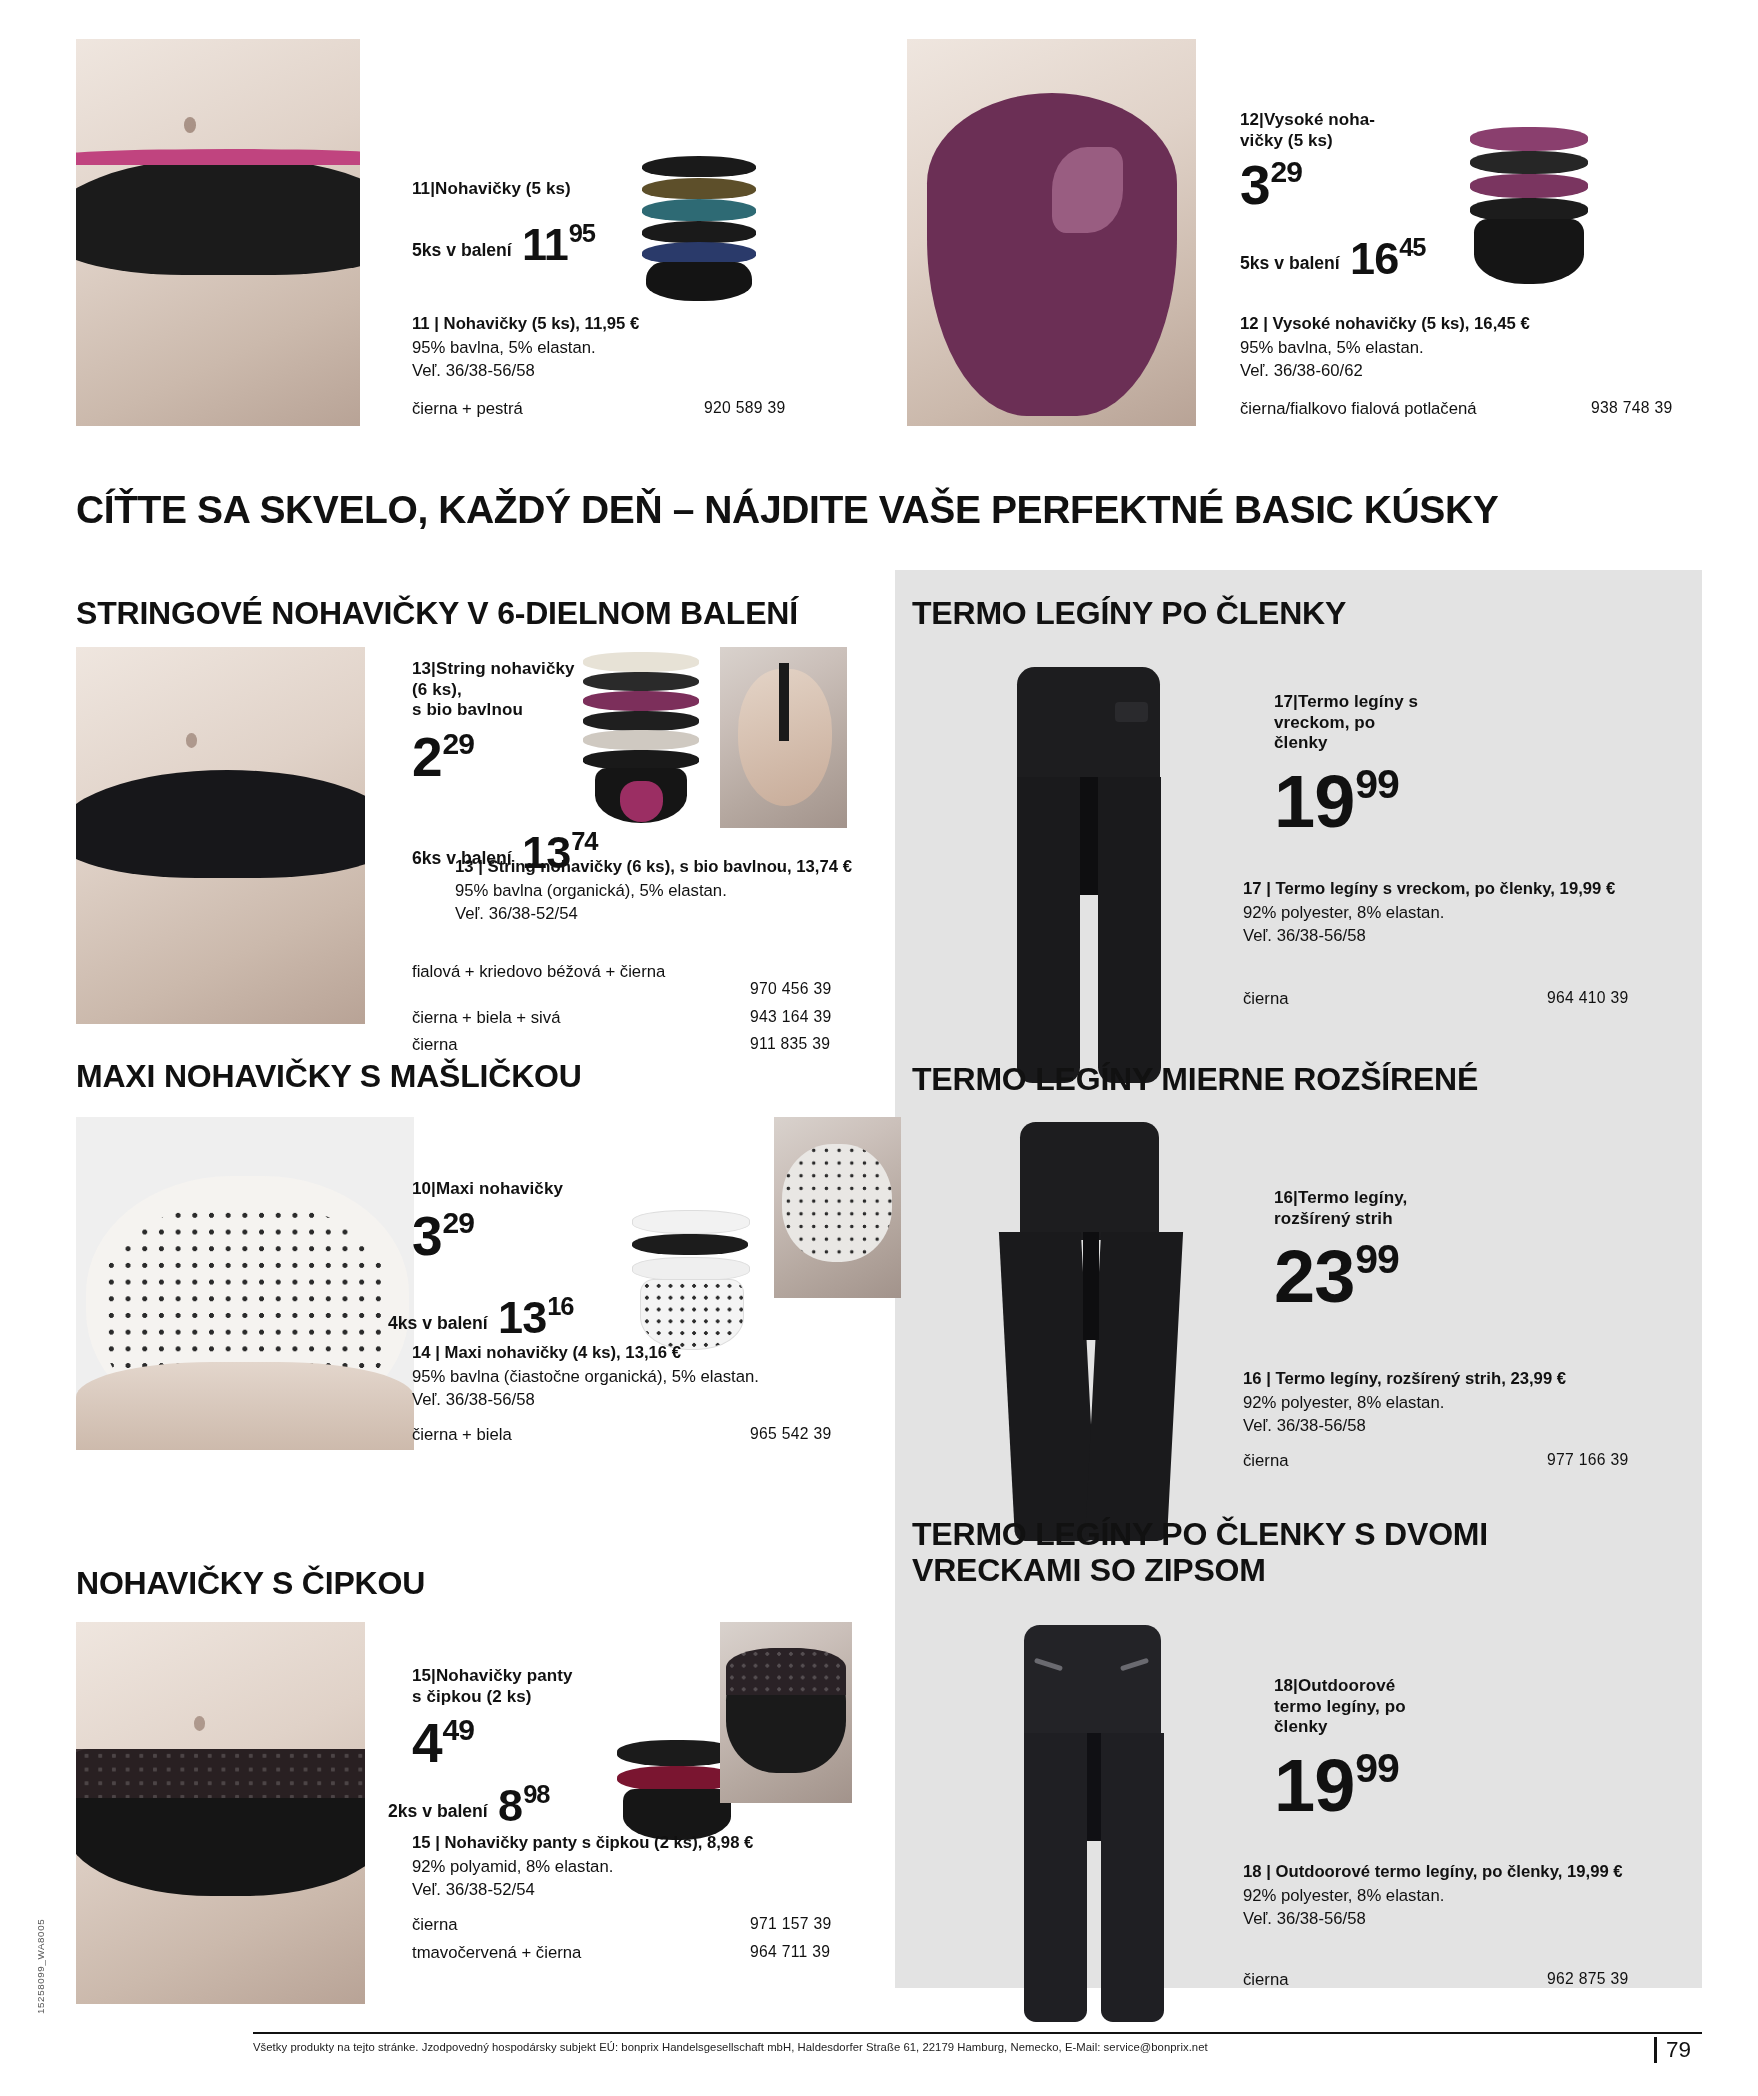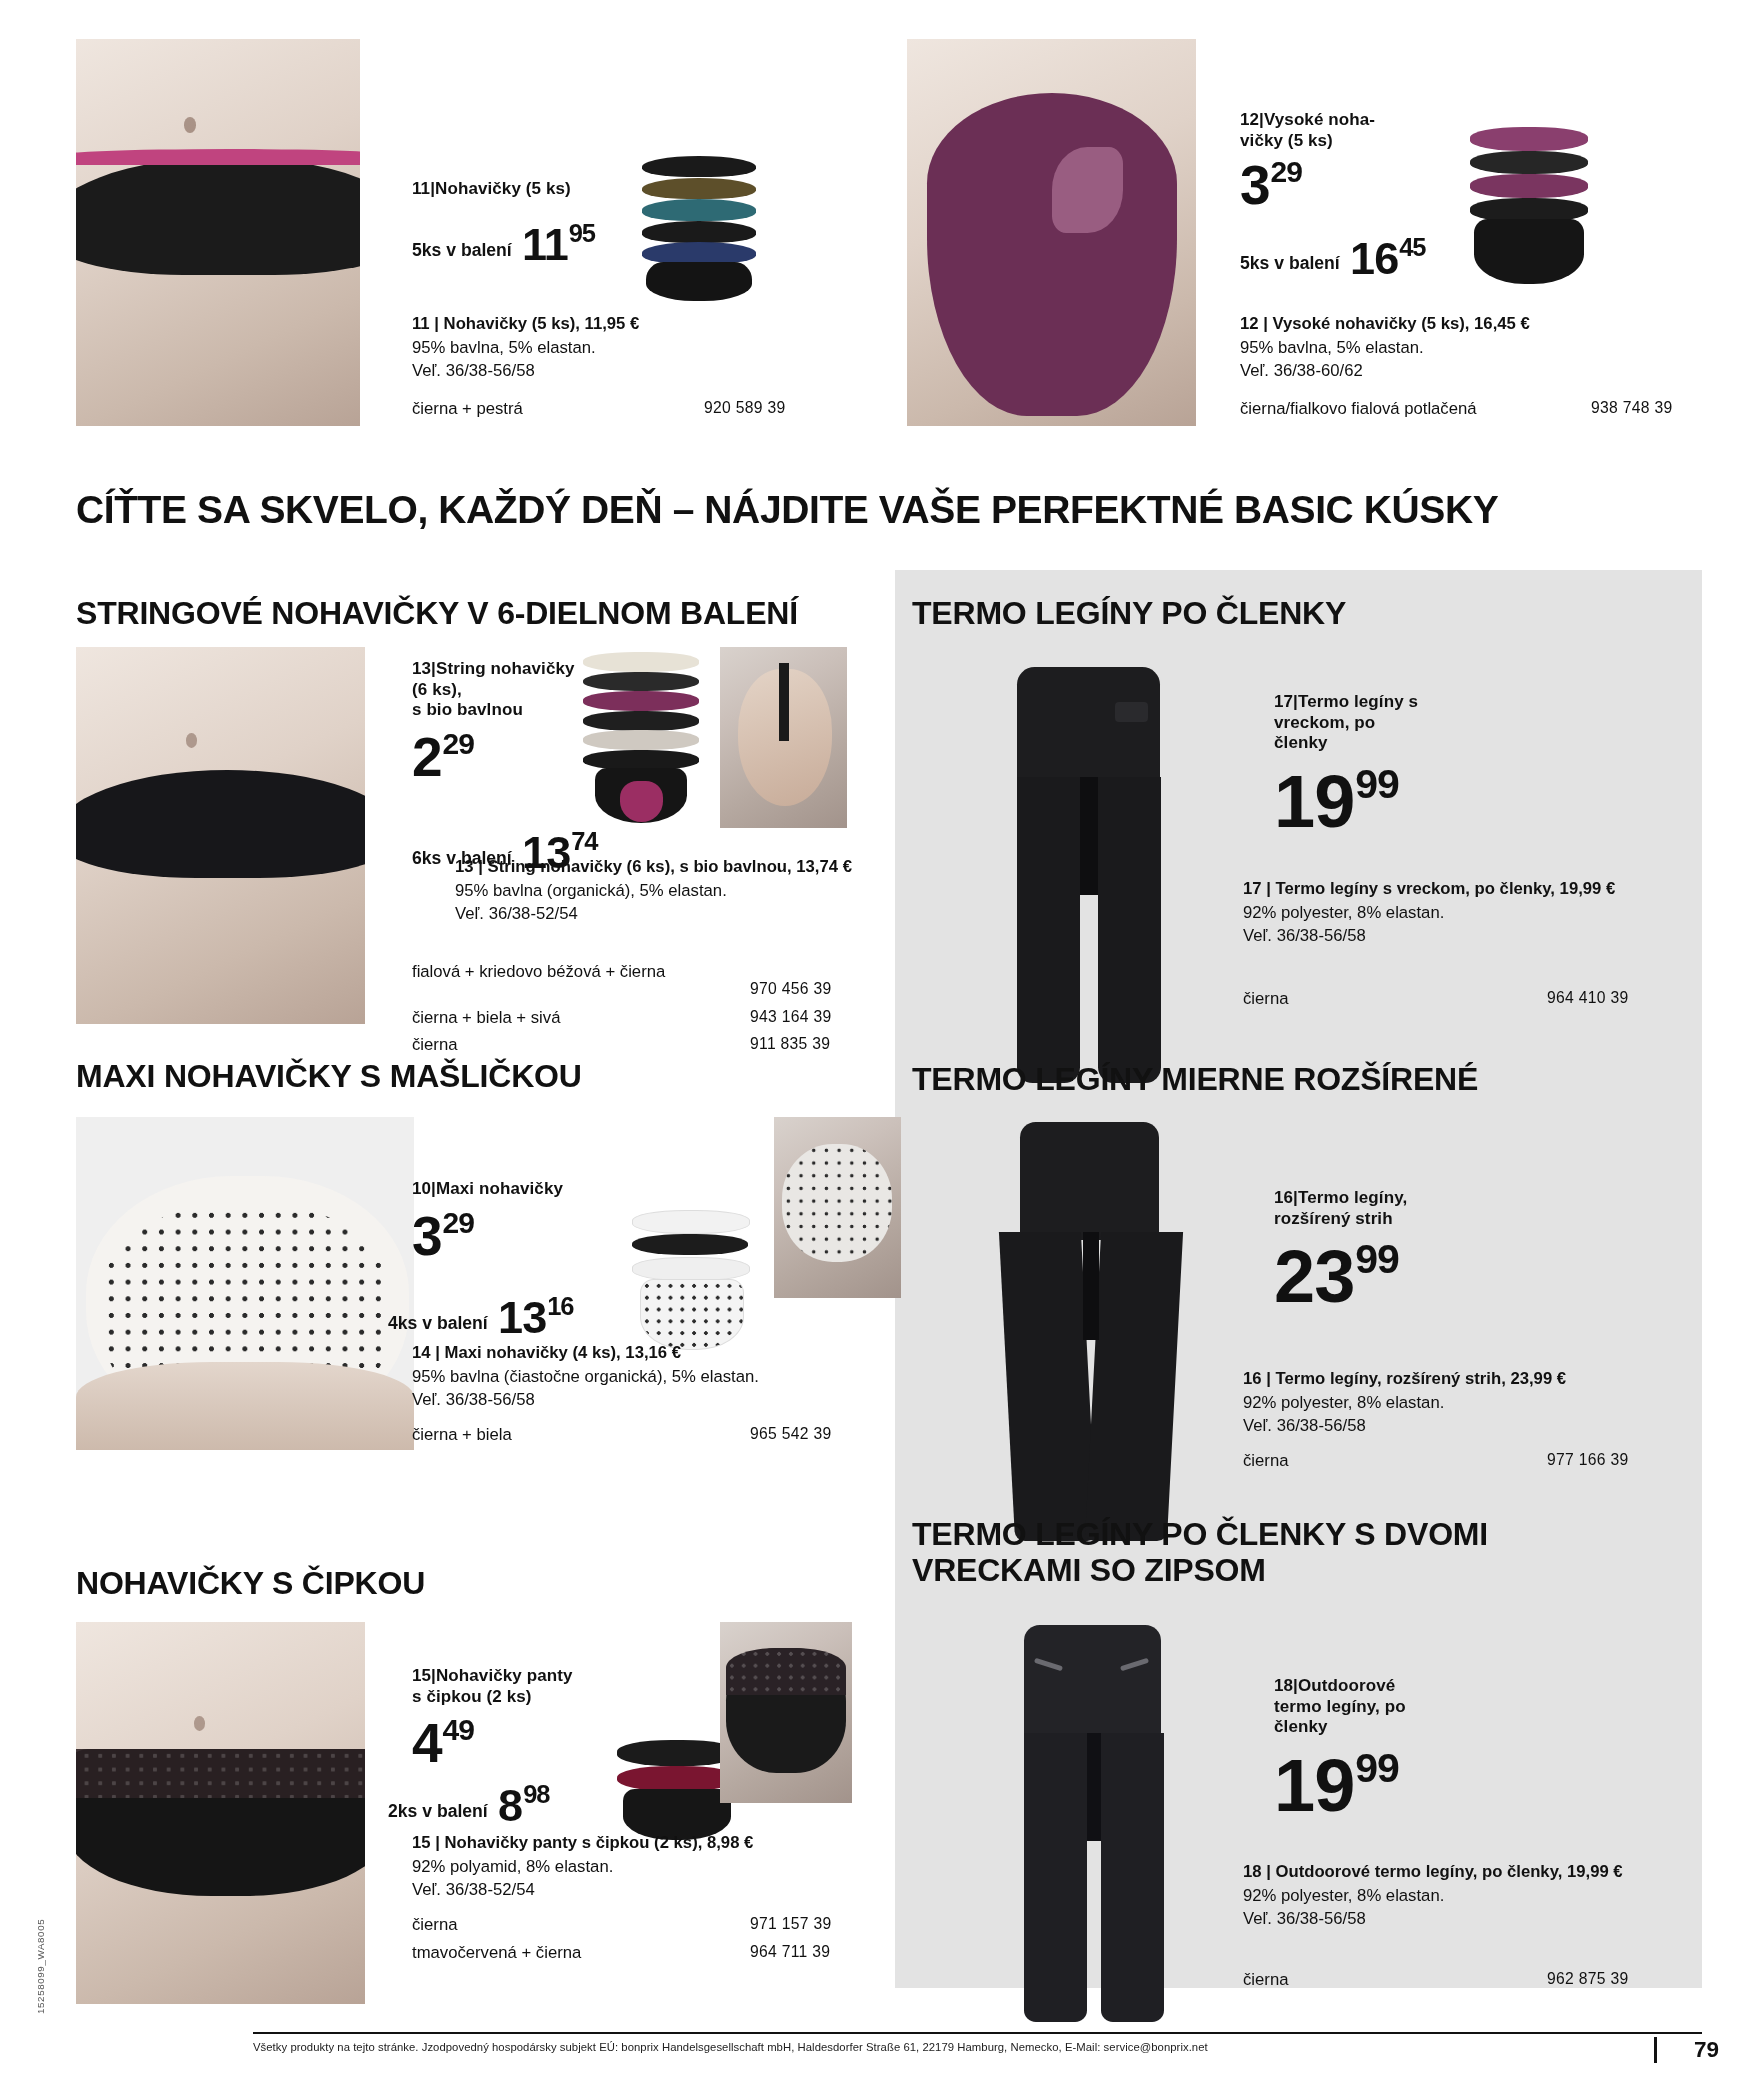--- a/index.html
+++ b/index.html
@@ -92,22 +92,21 @@
   
   .stack { overflow: hidden; }
 
   .footer-text {
     font-size: 11.3px;
     color: #222;
     letter-spacing: 0.05px;
   }
   .pagenum {
     font-size: 22.5px;
-    font-weight: bold;
-    margin-left: 28px;
+    font-weight: normal;
   }
   .sidecode {
     position: absolute;
     font-size: 9.8px;
     color: #555;
     transform: rotate(-90deg);
     transform-origin: left top;
     white-space: nowrap;
     letter-spacing: 0.6px;
   }

